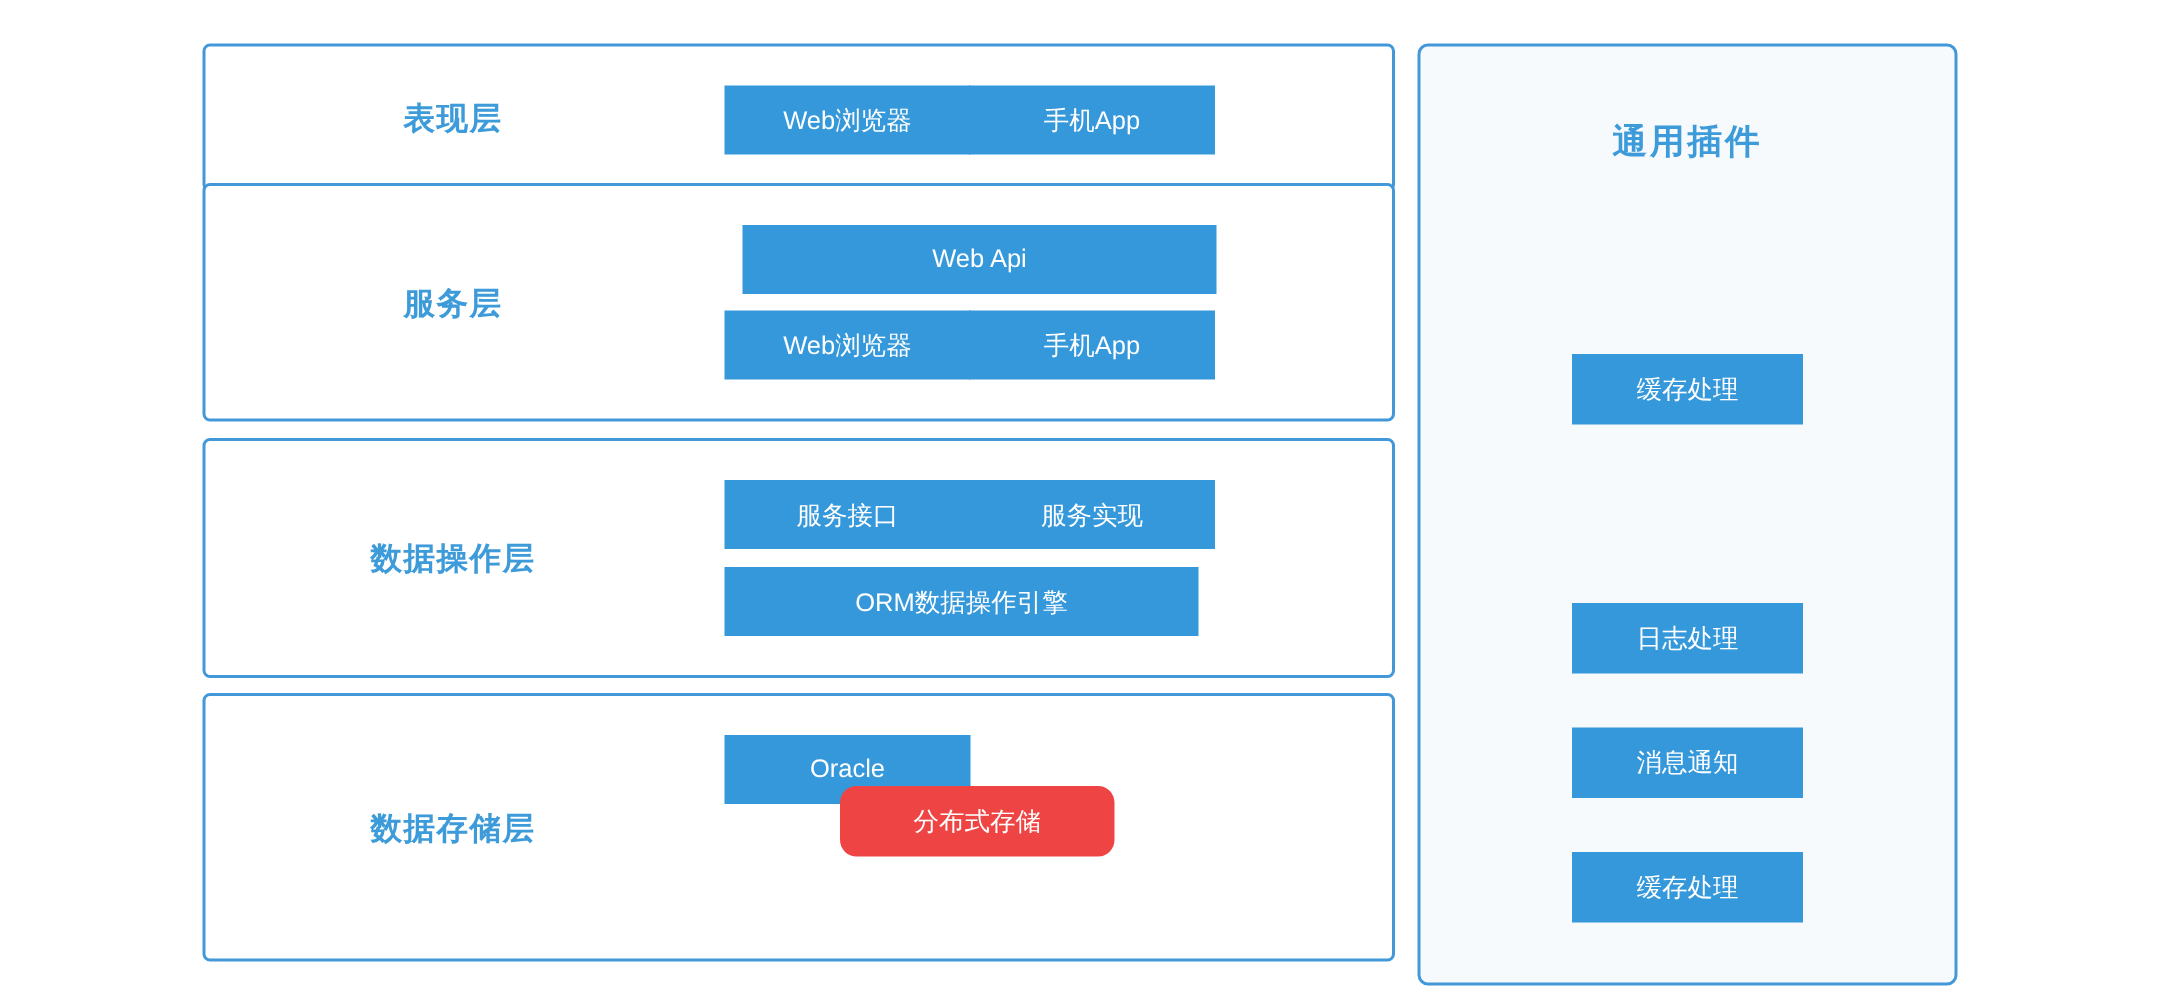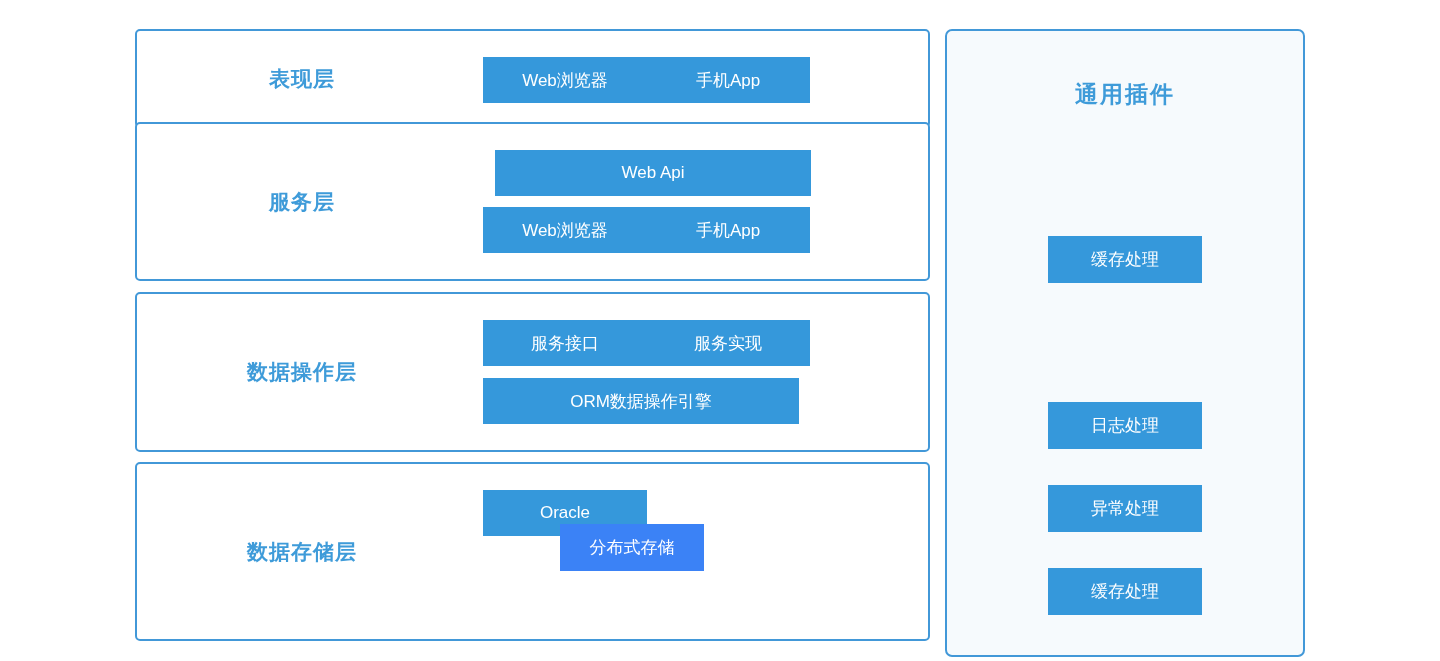--- a/index.html
+++ b/index.html
@@ -45,24 +45,25 @@
     font-size: 17px;
     display: flex;
     align-items: center;
     justify-content: center;
     box-sizing: border-box;
     white-space: nowrap;
   }
   .node.small  { width: 164px; height: 46px; }
   .node.wide   { width: 316px; height: 46px; }
   .node.accent {
-    background: #3b82f6;
-    width: 144px;
+    background: #ef4444;
+    width: 183px;
     height: 47px;
     z-index: 2;
+    border-radius: 11px;
   }
   .plugins-panel {
     position: absolute;
     left: 945px;
     top: 29px;
     width: 360px;
     height: 628px;
     border: 2px solid #4298d8;
     border-radius: 7px;
     background: #f6fafd;
@@ -113,17 +114,17 @@
   <section class="layer-box" style="top:462px;height:179px;">
     <div class="layer-label">数据存储层</div>
     <div class="node small" style="left:346px;top:26px;">Oracle</div>
     <div class="node accent" style="left:423px;top:60px;">分布式存储</div>
   </section>
 
   <aside class="plugins-panel">
     <div class="panel-title">通用插件</div>
     <div class="node plugin-node" style="top:205px;">缓存处理</div>
     <div class="node plugin-node" style="top:371px;">日志处理</div>
-    <div class="node plugin-node" style="top:454px;">异常处理</div>
+    <div class="node plugin-node" style="top:454px;">消息通知</div>
     <div class="node plugin-node" style="top:537px;">缓存处理</div>
   </aside>
 
 </div>
 
 </body></html>

